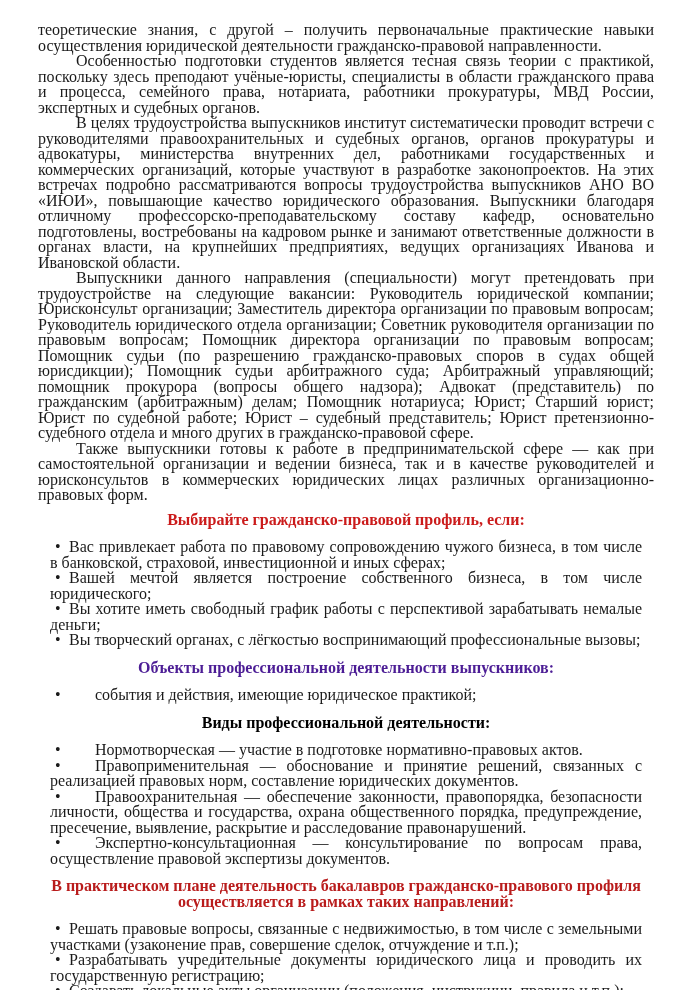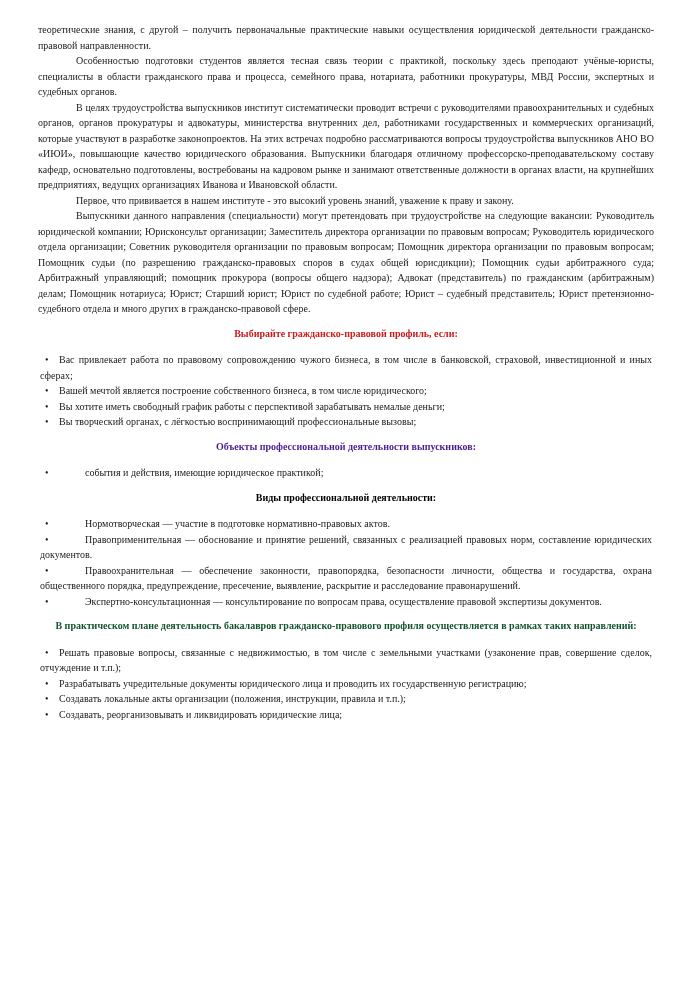--- a/index.html
+++ b/index.html
@@ -9,37 +9,37 @@
   }
   .page {
     position: relative;
     width: 700px;
     height: 990px;
     box-sizing: border-box;
     background: #ffffff;
     padding: 22px 46px 10px 38px;
     overflow: hidden;
     font-family: "Liberation Serif", "DejaVu Serif", serif;
-    font-size: 10px;
+    font-size: 16px;
     line-height: 15.5px;
     color: #1a1a1a;
   }
   .para {
     text-align: justify;
     margin: 0;
   }
   .para.indent {
     text-indent: 38px;
   }
   .heading {
     font-weight: bold;
     text-align: center;
     margin: 9px 0 11px 0;
   }
-  .bullets { margin: 2px; }
+  .bullets { margin: 12px; }
   .bullet-item {
     text-align: justify;
     margin: 0;
   }
   .marker {
     display: inline-block;
     box-sizing: border-box;
     vertical-align: baseline;
   }
   .bullets.tight .marker {
@@ -52,41 +52,41 @@
   }
 </style>
 </head>
 <body>
 
 <div class="page">
   <div>
       <div class="para">теоретические знания, с другой – получить первоначальные практические навыки осуществления юридической деятельности гражданско-правовой направленности.</div>
       <div class="para indent">Особенностью подготовки студентов является тесная связь теории с практикой, поскольку здесь преподают учёные-юристы, специалисты в области гражданского права и процесса, семейного права, нотариата, работники прокуратуры, МВД России, экспертных и судебных органов.</div>
       <div class="para indent">В целях трудоустройства выпускников институт систематически проводит встречи с руководителями правоохранительных и судебных органов, органов прокуратуры и адвокатуры, министерства внутренних дел, работниками государственных и коммерческих организаций, которые участвуют в разработке законопроектов. На этих встречах подробно рассматриваются вопросы трудоустройства выпускников АНО ВО «ИЮИ», повышающие качество юридического образования. Выпускники благодаря отличному профессорско-преподавательскому составу кафедр, основательно подготовлены, востребованы на кадровом рынке и занимают ответственные должности в органах власти, на крупнейших предприятиях, ведущих организациях Иванова и Ивановской области.</div>
-      <div class="para indent">Первое, что прививается в нашем институте - это высокий уровень знаний, уважение к праву и закону.</div>
       <div class="para indent">Выпускники данного направления (специальности) могут претендовать при трудоустройстве на следующие вакансии: Руководитель юридической компании; Юрисконсульт организации; Заместитель директора организации по правовым вопросам; Руководитель юридического отдела организации; Советник руководителя организации по правовым вопросам; Помощник директора организации по правовым вопросам; Помощник судьи (по разрешению гражданско-правовых споров в судах общей юрисдикции); Помощник судьи арбитражного суда; Арбитражный управляющий; помощник прокурора (вопросы общего надзора); Адвокат (представитель) по гражданским (арбитражным) делам; Помощник нотариуса; Юрист; Старший юрист; Юрист по судебной работе; Юрист – судебный представитель; Юрист претензионно-судебного отдела и много других в гражданско-правовой сфере.</div>
+      <div class="para indent">Также выпускники готовы к работе в предпринимательской сфере — как при самостоятельной организации и ведении бизнеса, так и в качестве руководителей и юрисконсультов в коммерческих юридических лицах различных организационно-правовых форм.</div>
       <div class="heading" style="color: rgb(203, 27, 27); font-family: Liberation Serif, serif;">Выбирайте гражданско-правовой профиль, если:</div>
       <div class="bullets tight">
         <div class="bullet-item"><span class="marker">•</span><span>Вас привлекает работа по правовому сопровождению чужого бизнеса, в том числе в банковской, страховой, инвестиционной и иных сферах;</span></div>
         <div class="bullet-item"><span class="marker">•</span><span>Вашей мечтой является построение собственного бизнеса, в том числе юридического;</span></div>
         <div class="bullet-item"><span class="marker">•</span><span>Вы хотите иметь свободный график работы с перспективой зарабатывать немалые деньги;</span></div>
         <div class="bullet-item"><span class="marker">•</span><span>Вы творческий органах, с лёгкостью воспринимающий профессиональные вызовы;</span></div>
       </div>
       <div class="heading" style="color: #4c1d95;">Объекты профессиональной деятельности выпускников:</div>
       <div class="bullets wide">
         <div class="bullet-item"><span class="marker">•</span><span>события и действия, имеющие юридическое практикой;</span></div>
       </div>
       <div class="heading" style="color: #000000;">Виды профессиональной деятельности:</div>
       <div class="bullets wide">
         <div class="bullet-item"><span class="marker">•</span><span>Нормотворческая — участие в подготовке нормативно-правовых актов.</span></div>
         <div class="bullet-item"><span class="marker">•</span><span>Правоприменительная — обоснование и принятие решений, связанных с реализацией правовых норм, составление юридических документов.</span></div>
         <div class="bullet-item"><span class="marker">•</span><span>Правоохранительная — обеспечение законности, правопорядка, безопасности личности, общества и государства, охрана общественного порядка, предупреждение, пресечение, выявление, раскрытие и расследование правонарушений.</span></div>
         <div class="bullet-item"><span class="marker">•</span><span>Экспертно-консультационная — консультирование по вопросам права, осуществление правовой экспертизы документов.</span></div>
       </div>
-      <div class="heading" style="color: #14532d;">В практическом плане деятельность бакалавров гражданско-правового профиля осуществляется в рамках таких направлений:</div>
+      <div class="heading" style="color: #b91c1c;">В практическом плане деятельность бакалавров гражданско-правового профиля осуществляется в рамках таких направлений:</div>
       <div class="bullets tight">
         <div class="bullet-item"><span class="marker">•</span><span>Решать правовые вопросы, связанные с недвижимостью, в том числе с земельными участками (узаконение прав, совершение сделок, отчуждение и т.п.);</span></div>
         <div class="bullet-item"><span class="marker">•</span><span>Разрабатывать учредительные документы юридического лица и проводить их государственную регистрацию;</span></div>
         <div class="bullet-item"><span class="marker">•</span><span>Создавать локальные акты организации (положения, инструкции, правила и т.п.);</span></div>
         <div class="bullet-item"><span class="marker">•</span><span>Создавать, реорганизовывать и ликвидировать юридические лица;</span></div>
       </div>
     </div>
 </div>
 
 </body></html>

